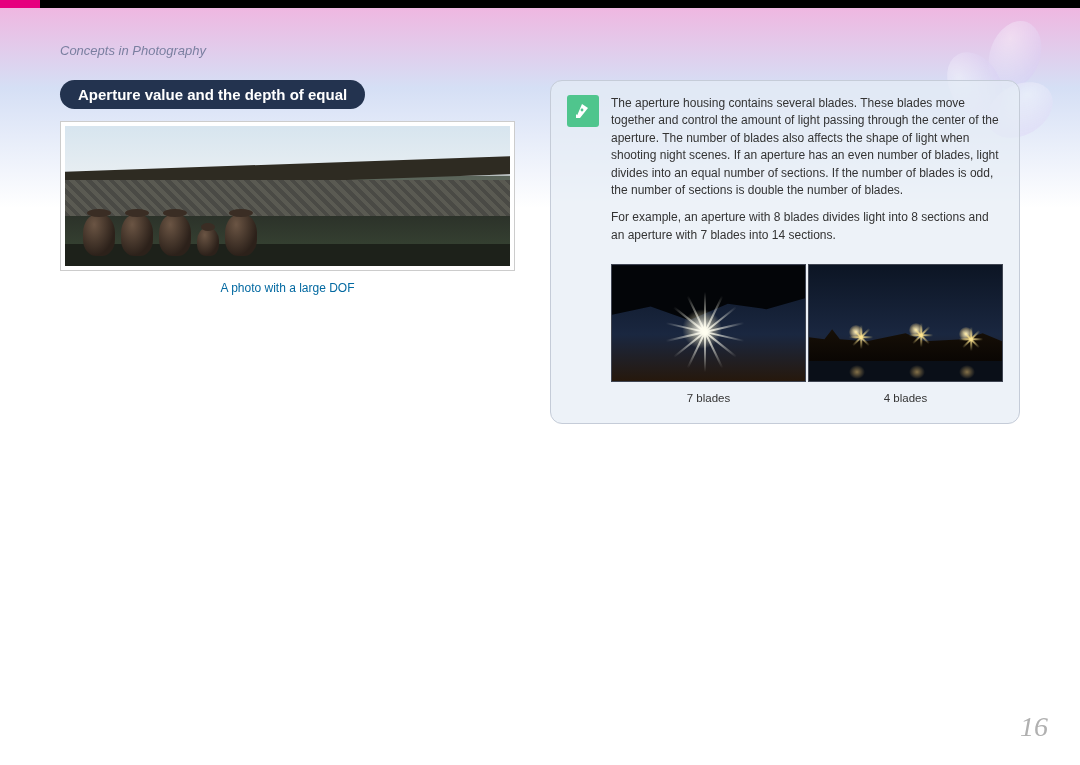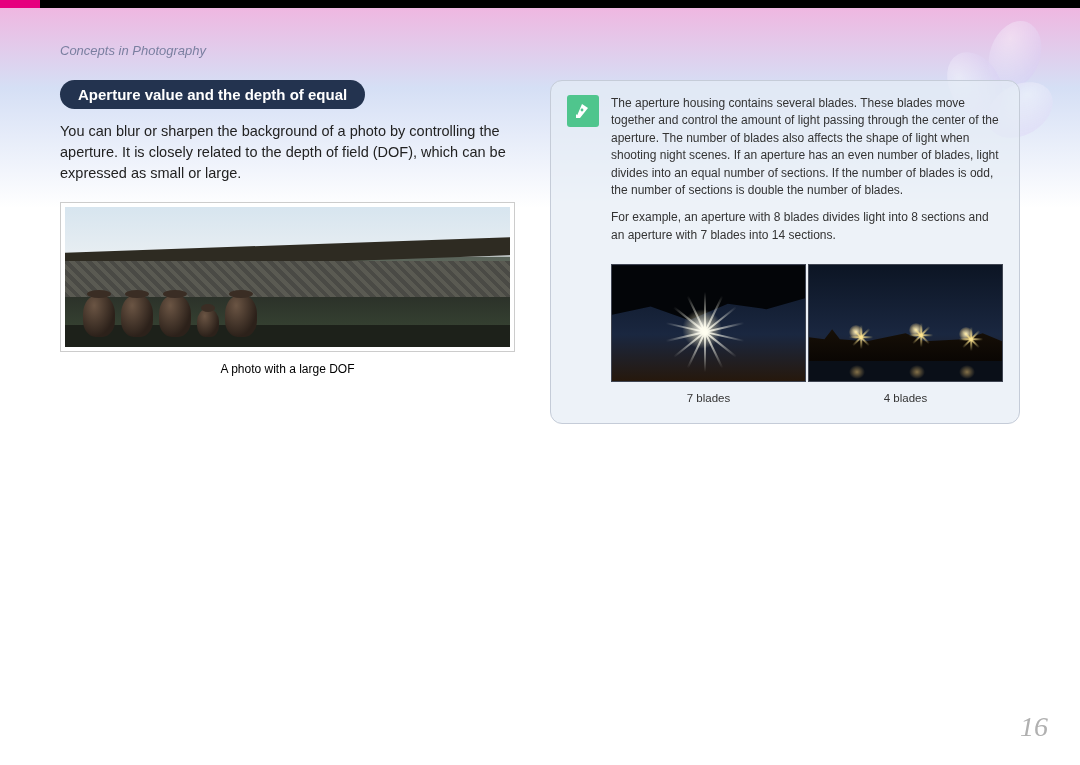--- a/index.html
+++ b/index.html
@@ -124,21 +124,21 @@
       background: #3a2d24; border-radius: 50%;
     }
     .pot.small { width: 22px; height: 28px; }
     .ground {
       position: absolute; bottom: 0; left: 0; right: 0; height: 22px;
       background: #1d211a;
     }
     .caption {
       text-align: center;
       font-size: 12px;
-      color: #000000;
+      color: #0369a1;
       margin-top: 10px;
     }
     .tip-box {
       flex: 1;
       background: rgba(230,236,245,0.7);
       border: 1px solid #c5ccd8;
       border-radius: 12px;
       padding: 14px 16px 16px 16px;
       font-size: 12px;
       color: #333;
@@ -217,21 +217,20 @@
     <div class="p p2"></div>
     <div class="p p3"></div>
 </div>
 
 <div class="content">
   <div class="breadcrumb">Concepts in Photography</div>
 
   <div class="columns">
     <div class="left-col">
       <div class="pill-heading">Aperture value and the depth of equal</div>
-      <p class="body-text">You can blur or sharpen the background of a photo by controlling the aperture. It is closely related to the depth of field (DOF), which can be expressed as small or large.</p>
 
       <div class="dof-row">
         <div class="dof-item">
           <div class="photo-frame">
             <div class="daylight-photo">
               <div class="roof"></div>
                 <div class="wall"></div>
               <div class="ground"></div>
               <div class="pots">
                 <div class="pot"></div>

